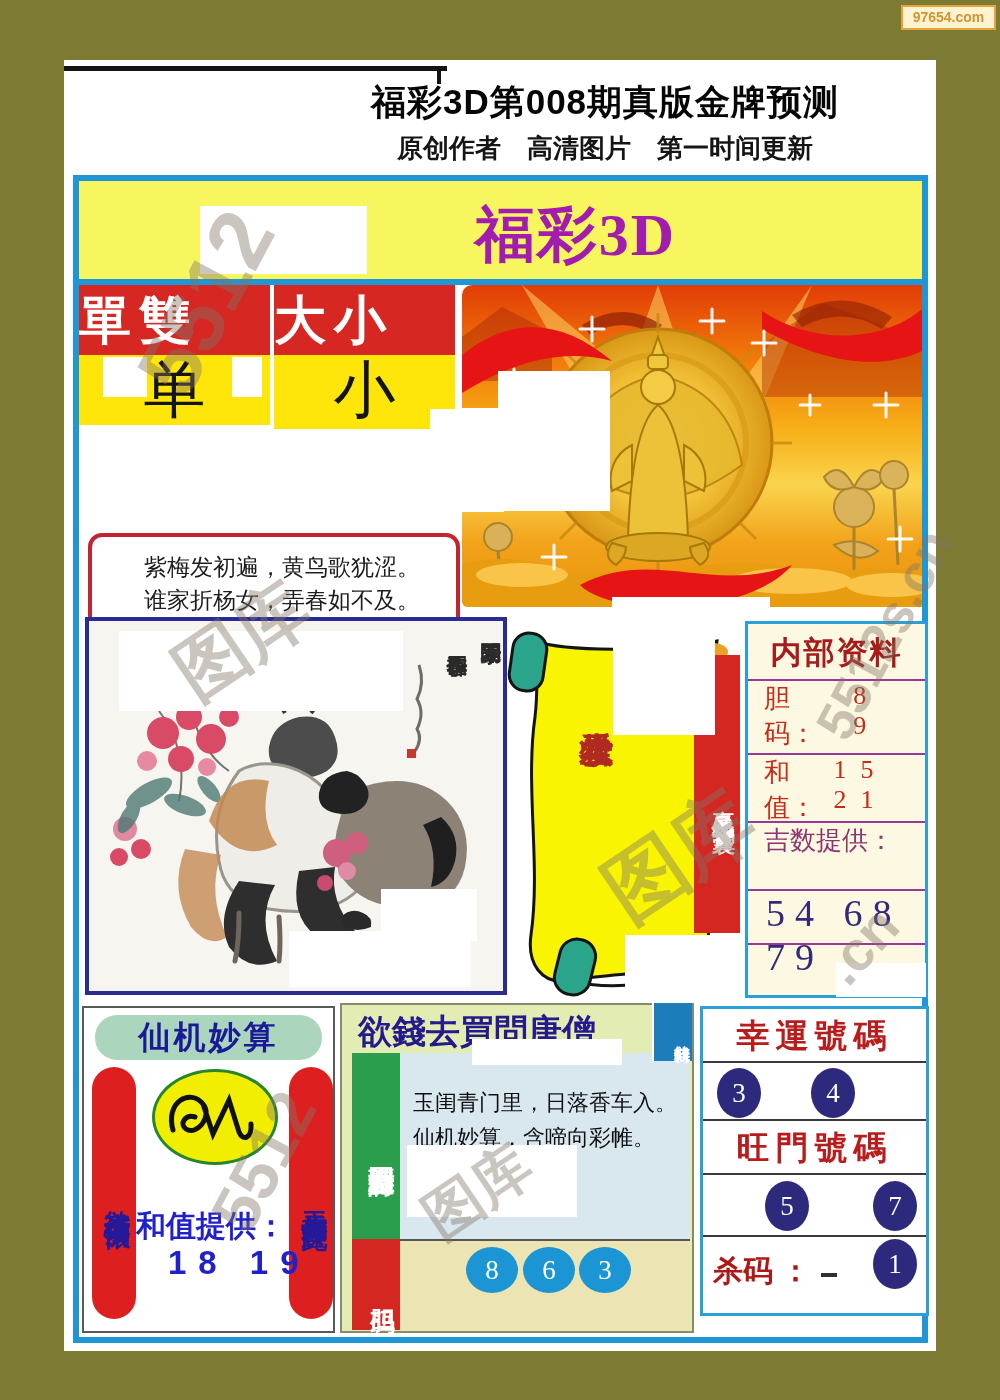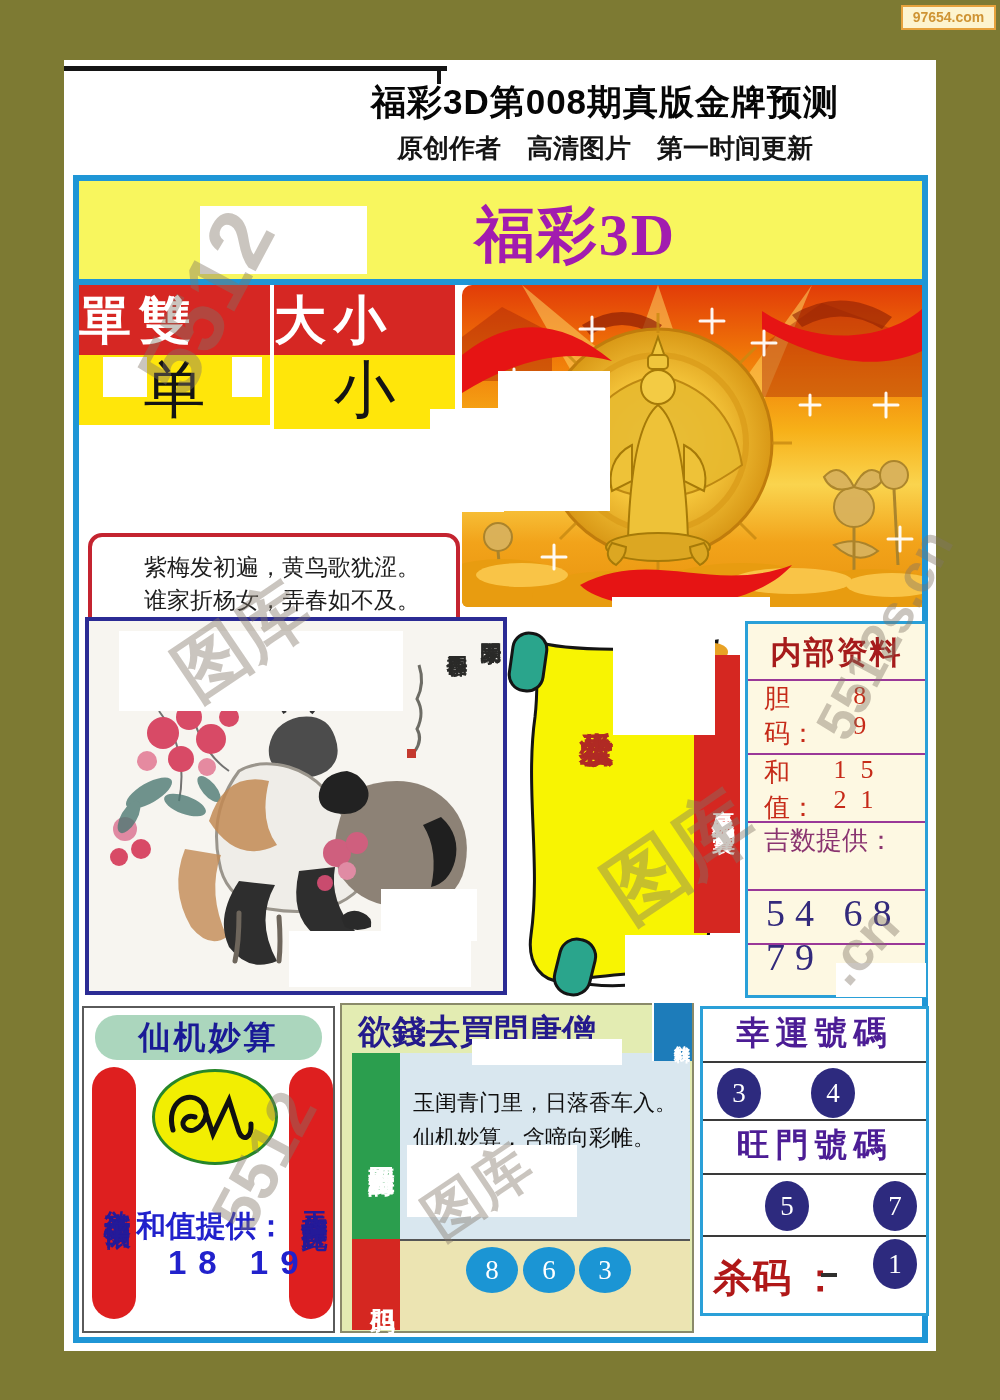--- a/index.html
+++ b/index.html
@@ -137,30 +137,30 @@
     font-size:27px; text-align:center; line-height:46px; top:1244px; z-index:3;
     font-family:"Liberation Serif",serif; }
   .ball1 { left:466px; } .ball2 { left:523px; } .ball3 { left:579px; }
   .blankT1 { left:472px; top:1036px; width:150px; height:26px; background:#fff; z-index:5; }
   .blankT2 { left:407px; top:1142px; width:170px; height:72px; background:#fff; z-index:5; }
 
   
   .lucky { left:700px; top:1003px; width:229px; height:310px; background:#ffffff;
     border:3px solid #2aa0d8; }
   .lucky .lrow { border-bottom:2px solid #3a3a3a; width:100%; position:relative; }
-  .lucky-title { height:54px; color:#4c1d95; font-size:33px; font-weight:bold;
+  .lucky-title { height:54px; color:#b91c1c; font-size:33px; font-weight:bold;
     text-align:center; line-height:54px; letter-spacing:6px;
-    font-family:Liberation Mono, monospace; }
+    font-family:Liberation Serif, serif; }
   .lrow-balls { height:58px; }
   .lrow-balls2 { height:62px; }
   .lrow-kill { height:70px; border-bottom:none !important; }
   .oval { position:absolute; width:44px; height:50px; background:#2d2a7e;
     border-radius:50%; color:#ffffff; font-size:27px; text-align:center; line-height:50px;
     font-family:"Liberation Serif",serif; }
-  .kill-label { position:absolute; left:10px; top:14px; color:#b01818; font-size:39px;
+  .kill-label { position:absolute; left:10px; top:14px; color:#b01818; font-size:30px;
     font-weight:bold; font-family:"Liberation Serif",serif; }
   .kill-dash { position:absolute; left:118px; top:36px; width:16px; height:4px;
     background:#30302e; }
 
   
 
   
   .wm { color:rgba(128,116,102,0.42); font-weight:bold; z-index:40;
     pointer-events:none; white-space:nowrap; }
   .wm1 { left:110px; top:250px; font-size:86px; transform:rotate(-62deg); }

